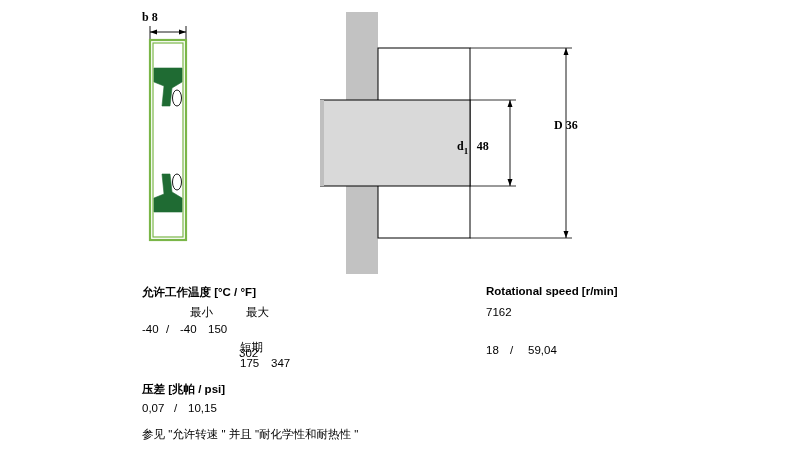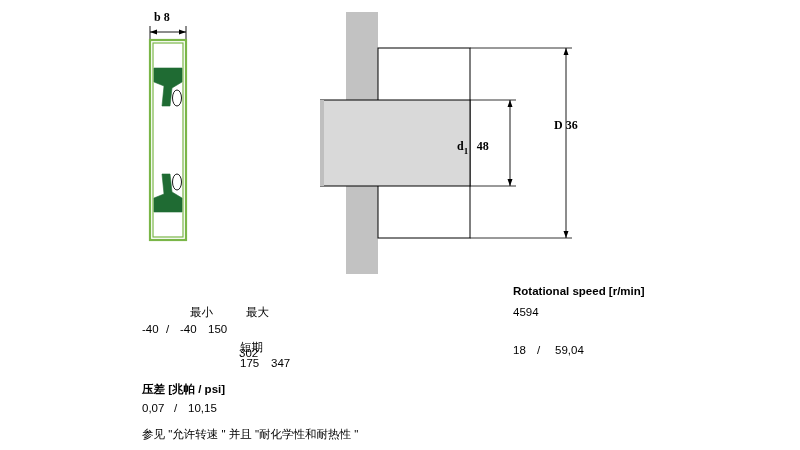--- a/index.html
+++ b/index.html
@@ -38,21 +38,21 @@
     line-height: 16px;
     white-space: nowrap;
   }
   .hdr {
     font-size: 11.5px;
     font-weight: bold;
     white-space: nowrap;
   }
 
   .col-left { left: 142px; }
-  .col-right { left: 513px; }
+  .col-right { left: 486px; }
 
   .row { display: flex; }
   .cell-a { width: 56px; margin-left: 48px; }
   .cell-b { width: 40px; }
 
   .note { font-size: 11.5px; }
 </style>
 </head>
 <body>
 
@@ -79,21 +79,21 @@
       </g>
 
       <ellipse cx="57" cy="88" rx="4.5" ry="8" fill="#ffffff" stroke="#000" stroke-width="0.9"></ellipse>
 
       <g fill="#1f6b33" stroke="#1f6b33" stroke-width="0.6">
         <path d="M34,202 L62,202 L62,188 L52,182 L50,164 L42,164 L44,184 L34,188 Z"></path>
       </g>
       <ellipse cx="57" cy="172" rx="4.5" ry="8" fill="#ffffff" stroke="#000" stroke-width="0.9"></ellipse>
     </svg>
 
-    <div class="abs dim-label" style="left:34px; top:0px;">b 8</div>
+    <div class="abs dim-label" style="left:22px; top:0px;">b 8</div>
   </div>
 
   <div class="abs" id="assembly-view" style="left:320px; top:8px; width:280px; height:270px;">
     <svg width="280" height="270" viewBox="0 0 280 270">
 
       <rect x="26" y="4" width="32" height="262" fill="#c2c2c2" stroke="none"></rect>
 
       <rect x="58" y="40" width="92" height="190" fill="#ffffff" stroke="#000" stroke-width="1"></rect>
 
       <rect x="-10" y="92" width="160" height="86" fill="#d9d9d9" stroke="#000" stroke-width="1"></rect>
@@ -123,20 +123,23 @@
     
     <div class="abs" style="left:137px; top:128px;">
       <span class="dim-label">d</span><span class="dim-label" style="font-size:9px; vertical-align:sub;">1</span>
       <span class="dim-label" style="margin-left:4px;">48</span>
     </div>
 
     
     <div class="abs dim-label" style="left:234px; top:110px;">D 36</div>
   </div>
 
+  <div class="abs col-left" style="top:285px;">
+    <div class="hdr">允许工作温度 [°C / °F]</div>
+  </div>
 
   <div class="abs col-left" style="top:304px;">
     <div class="row txt">
       <div class="cell-a">最小</div>
       <div class="cell-b">最大</div>
     </div>
   </div>
 
   <div class="abs col-left" style="top:321px;">
     <div class="row txt">
@@ -167,21 +170,21 @@
       <div style="width:14px;">/</div>
       <div style="width:46px;">10,15</div>
     </div>
   </div>
 
   <div class="abs note col-left" style="top:427px;">参见 "允许转速 " 并且 "耐化学性和耐热性 "</div>
 
   <div class="abs col-right" style="top:285px;">
     <div class="hdr">Rotational speed [r/min]</div>
   </div>
-  <div class="abs txt col-right" style="top:304px;">4594</div>
+  <div class="abs txt col-right" style="top:304px;">7162</div>
 
   <div class="abs col-right" style="top:342px;">
     <div class="row txt">
       <div style="width:24px;">18</div>
       <div style="width:18px;">/</div>
       <div style="width:46px;">59,04</div>
     </div>
   </div>
 
 </div>

